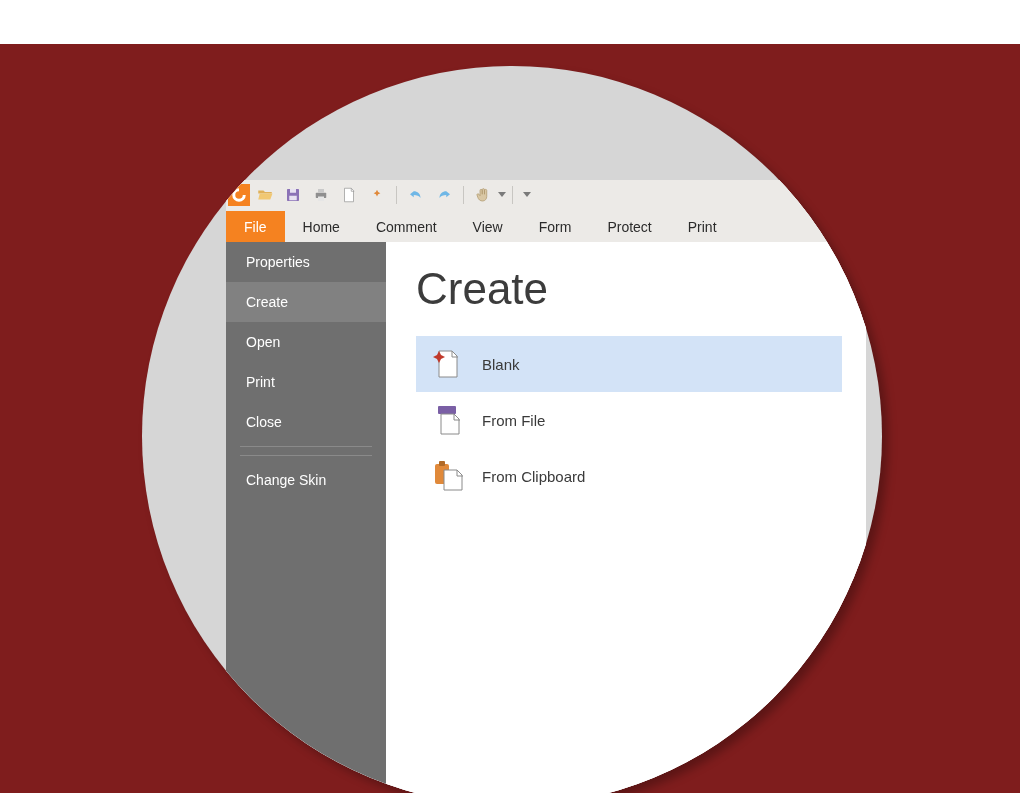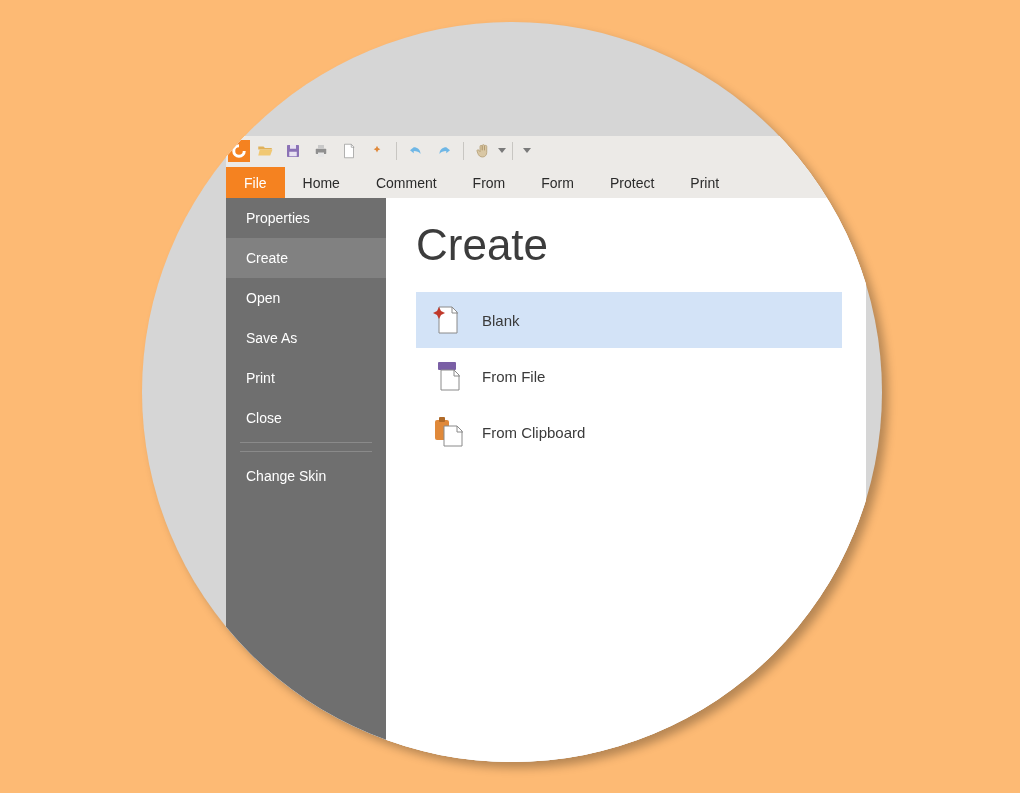--- a/index.html
+++ b/index.html
@@ -2,21 +2,22 @@
 <html><head>
 <meta charset="utf-8">
 <style>
   * { box-sizing: border-box; margin: 0; padding: 0; }
   html, body { width: 1020px; height: 793px; overflow: hidden; background: #fff; }
   body { font-family: "Segoe UI", Tahoma, sans-serif; }
 
   
   .stage {
     position: absolute; inset: 0;
-    background: #fdba74; 
+    background: #7f1d1d; 
+    margin-top: 44px;
   }
   .circle {
     position: absolute;
     left: 142px; top: 22px;
     width: 740px; height: 740px;
     border-radius: 50%;
     background: #d6d6d6;
     overflow: hidden;
     box-shadow: 6px 6px 10px rgba(0,0,0,0.28);
   }
@@ -203,33 +204,32 @@
         </span>
         <span class="tri-down"></span>
         <span class="sep"></span>
         <span class="tri-down" style="margin-left:4px"></span>
       </div>
 
       <div class="tabs">
         <div class="tab active">File</div>
         <div class="tab">Home</div>
         <div class="tab">Comment</div>
-        <div class="tab">From</div>
+        <div class="tab">View</div>
         <div class="tab">Form</div>
         <div class="tab">Protect</div>
         <div class="tab">Print</div>
       </div>
 
       <div class="body">
 
         <div class="sidebar">
           <div class="sitem">Properties</div>
           <div class="sitem selected">Create</div>
           <div class="sitem">Open</div>
-          <div class="sitem">Save As</div>
           <div class="sitem">Print</div>
           <div class="sitem">Close</div>
           <div class="sgap"></div>
           <div class="sgap"></div>
           <div class="sitem">Change Skin</div>
         </div>
 
         <div class="content">
           <h1>Create</h1>
 

